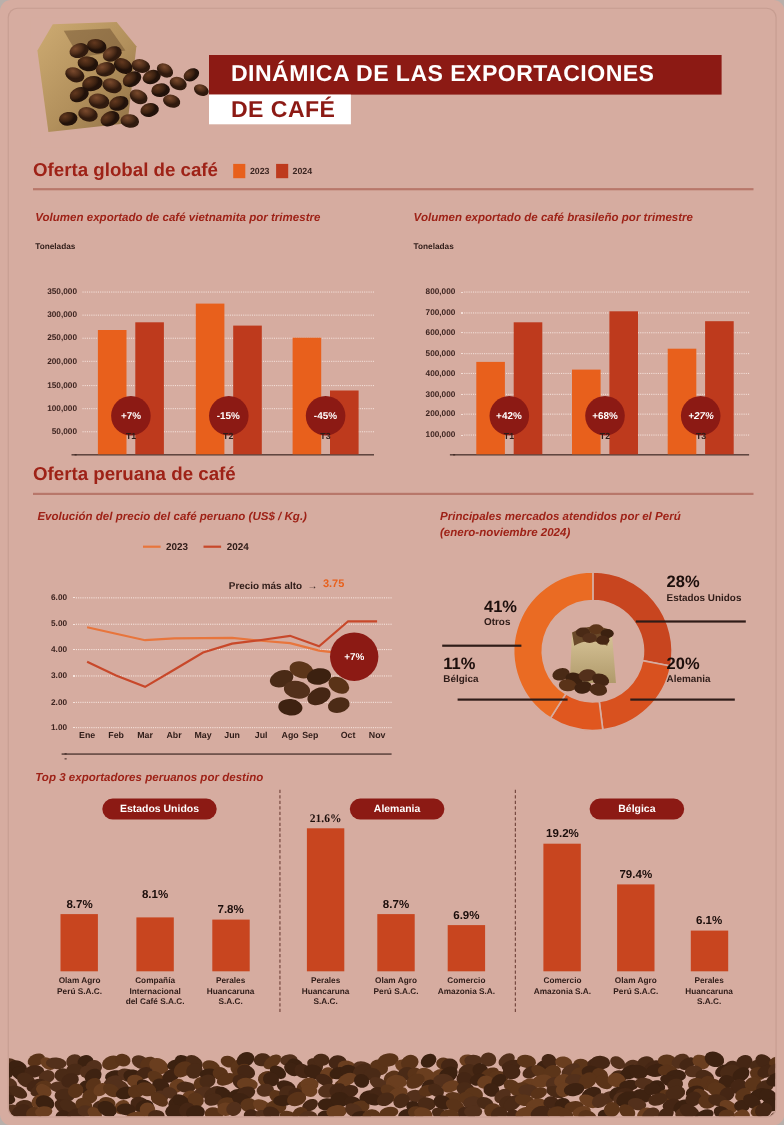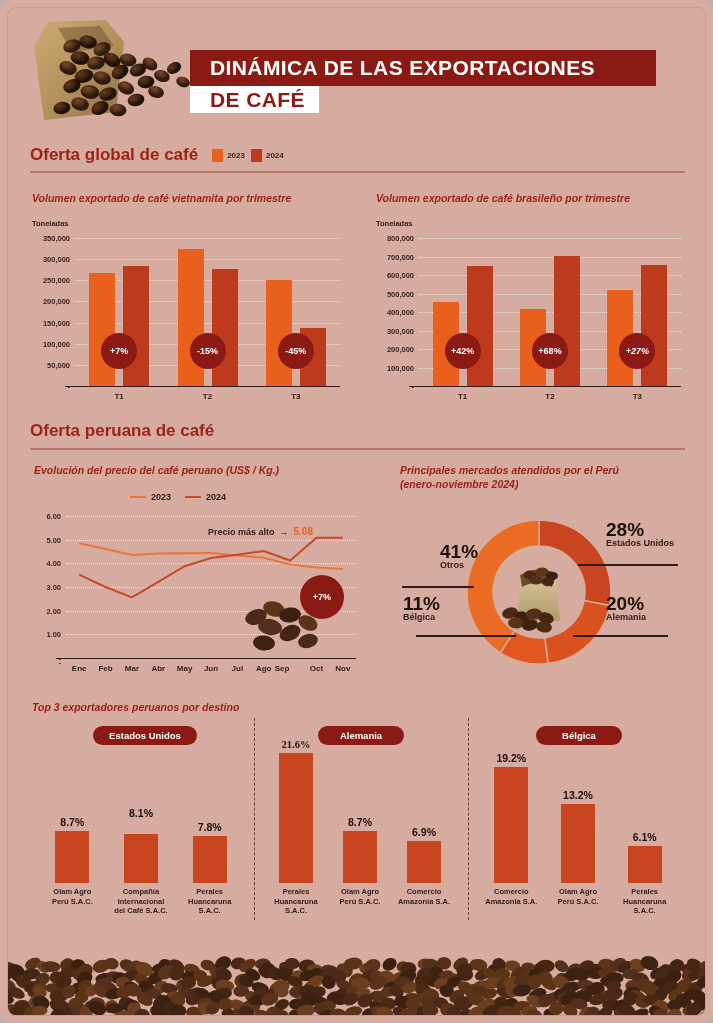--- a/index.html
+++ b/index.html
@@ -42,21 +42,21 @@
   .swatch{width:11px;height:13px;display:inline-block;}
   .legend .lbl{font-size:8px;color:#3a2420;font-weight:bold;}
   .rule{position:absolute;height:2px;background:#b8776a;}
 
   
   .chart-title{
     position:absolute;font-style:italic;color:#9e2217;font-size:10.5px;
     font-weight:bold;line-height:14px;
   }
   .axis-unit{position:absolute;font-size:7.5px;color:#2f1c18;font-weight:bold;}
-  .plot{position:absolute;}
+  .plot{position:absolute;margin-top:27px;}
   .grid-line{position:absolute;left:0;width:100%;height:0;
     border-top:1px dotted #f3ded7;}
   .ytick{position:absolute;right:100%;margin-right:5px;transform:translateY(-50%);
     font-size:7.5px;color:#3d2420;white-space:nowrap;font-weight:bold;}
   .baseline{position:absolute;left:-10px;right:0;height:1.5px;background:#2f1c18;}
   .xtick{position:absolute;transform:translateX(-50%);font-size:8px;
     color:#2f1c18;font-weight:bold;}
   .bar{position:absolute;bottom:0;}
   .bubble{
     position:absolute;border-radius:50%;background:#8c1a14;color:#fff;
@@ -69,21 +69,21 @@
   .line-legend .it{display:flex;align-items:center;gap:5px;}
   .ldash{width:16px;height:2.5px;display:inline-block;}
   .line-legend .lt{font-size:9px;color:#2f1c18;font-weight:bold;}
   .annot{position:absolute;font-size:9px;color:#2f1c18;font-weight:bold;
     display:flex;align-items:center;gap:5px;white-space:nowrap;}
   .annot .val{color:#e8601c;font-size:10px;font-weight:bold;}
 
   
   .donut-wrap{position:absolute;}
   .dlabel{position:absolute;}
-  .dpct{font-size:19px;font-weight:bold;color:#1d0f0c;line-height:16px;}
+  .dpct{font-size:15px;font-weight:bold;color:#1d0f0c;line-height:16px;}
   .dname{font-size:9px;color:#2f1c18;font-weight:bold;line-height:11px;}
   .leader{position:absolute;height:1.5px;background:#2f1c18;}
 
   
   .pill{
     position:absolute;background:#8c1a14;color:#fff;border-radius:14px;
     height:19px;display:flex;align-items:center;justify-content:center;
     font-size:9.5px;font-weight:bold;
   }
   .vdiv{position:absolute;width:0;border-left:1.5px dashed #6e4038;}
@@ -297,21 +297,21 @@
         <div class="xtick" style="left: 145px; top: 2px;">Jun</div>
         <div class="xtick" style="left: 171.364px; top: 2px;">Jul</div>
         <div class="xtick" style="left: 197.727px; top: 2px;">Ago</div>
         <div class="xtick" style="left: 216px; top: 2px;">Sep</div>
         <div class="xtick" style="left: 250.455px; top: 2px;">Oct</div>
         <div class="xtick" style="left: 276.818px; top: 2px;">Nov</div>
       </div>
   <div class="annot" style="left:200px;top:518px;">
     <span>Precio más alto</span>
     <span>→</span>
-    <span class="val">5.08</span>
+    <span class="val">3.75</span>
   </div>
 
   <svg style="position:absolute;left:228px;top:575px;width:96px;height:72px;" viewBox="0 0 96 72">
     <ellipse cx="20" cy="34" rx="11" ry="7.5" fill="#4a2a16" transform="rotate(-20 20 34)"></ellipse>
     <ellipse cx="38" cy="26" rx="11" ry="7.5" fill="#5c3519" transform="rotate(15 38 26)"></ellipse>
     <ellipse cx="54" cy="32" rx="11" ry="7.5" fill="#3c2110" transform="rotate(-8 54 32)"></ellipse>
     <ellipse cx="34" cy="44" rx="12" ry="8" fill="#53301b" transform="rotate(10 34 44)"></ellipse>
     <ellipse cx="54" cy="50" rx="11" ry="7.5" fill="#452614" transform="rotate(-24 54 50)"></ellipse>
     <ellipse cx="72" cy="40" rx="10" ry="7" fill="#5a3318" transform="rotate(28 72 40)"></ellipse>
     <ellipse cx="28" cy="60" rx="11" ry="7.5" fill="#3e2211" transform="rotate(6 28 60)"></ellipse>
@@ -438,21 +438,21 @@
 
   <div class="pill" style="left:528px;top:718px;width:86px;">Bélgica</div>
   <div id="plot-be" style="position:absolute;left:470px;top:760px;width:200px;height:115px;">
         <div class="bar" style="left: 16.3333px; width: 34px; height: 115.556px; bottom: 0px; background: rgb(200, 69, 31);"></div>
         <div class="bval" style="left: 33.3333px; bottom: 118.556px;">19.2%</div>
         <div class="bname" style="left: 33.3333px; top: 119px; width: 72.6667px;">
           <div>Comercio</div>
           <div>Amazonia S.A.</div>
         </div>
         <div class="bar" style="left: 83px; width: 34px; height: 79.4444px; bottom: 0px; background: rgb(200, 69, 31);"></div>
-        <div class="bval" style="left: 100px; bottom: 82.4444px;">13.2%</div>
+        <div class="bval" style="left: 100px; bottom: 82.4444px;">79.4%</div>
         <div class="bname" style="left: 100px; top: 119px; width: 72.6667px;">
           <div>Olam Agro</div>
           <div>Perú S.A.C.</div>
         </div>
         <div class="bar" style="left: 149.667px; width: 34px; height: 36.713px; bottom: 0px; background: rgb(200, 69, 31);"></div>
         <div class="bval" style="left: 166.667px; bottom: 39.713px;">6.1%</div>
         <div class="bname" style="left: 166.667px; top: 119px; width: 72.6667px;">
           <div>Perales</div>
           <div>Huancaruna</div>
           <div>S.A.C.</div>

